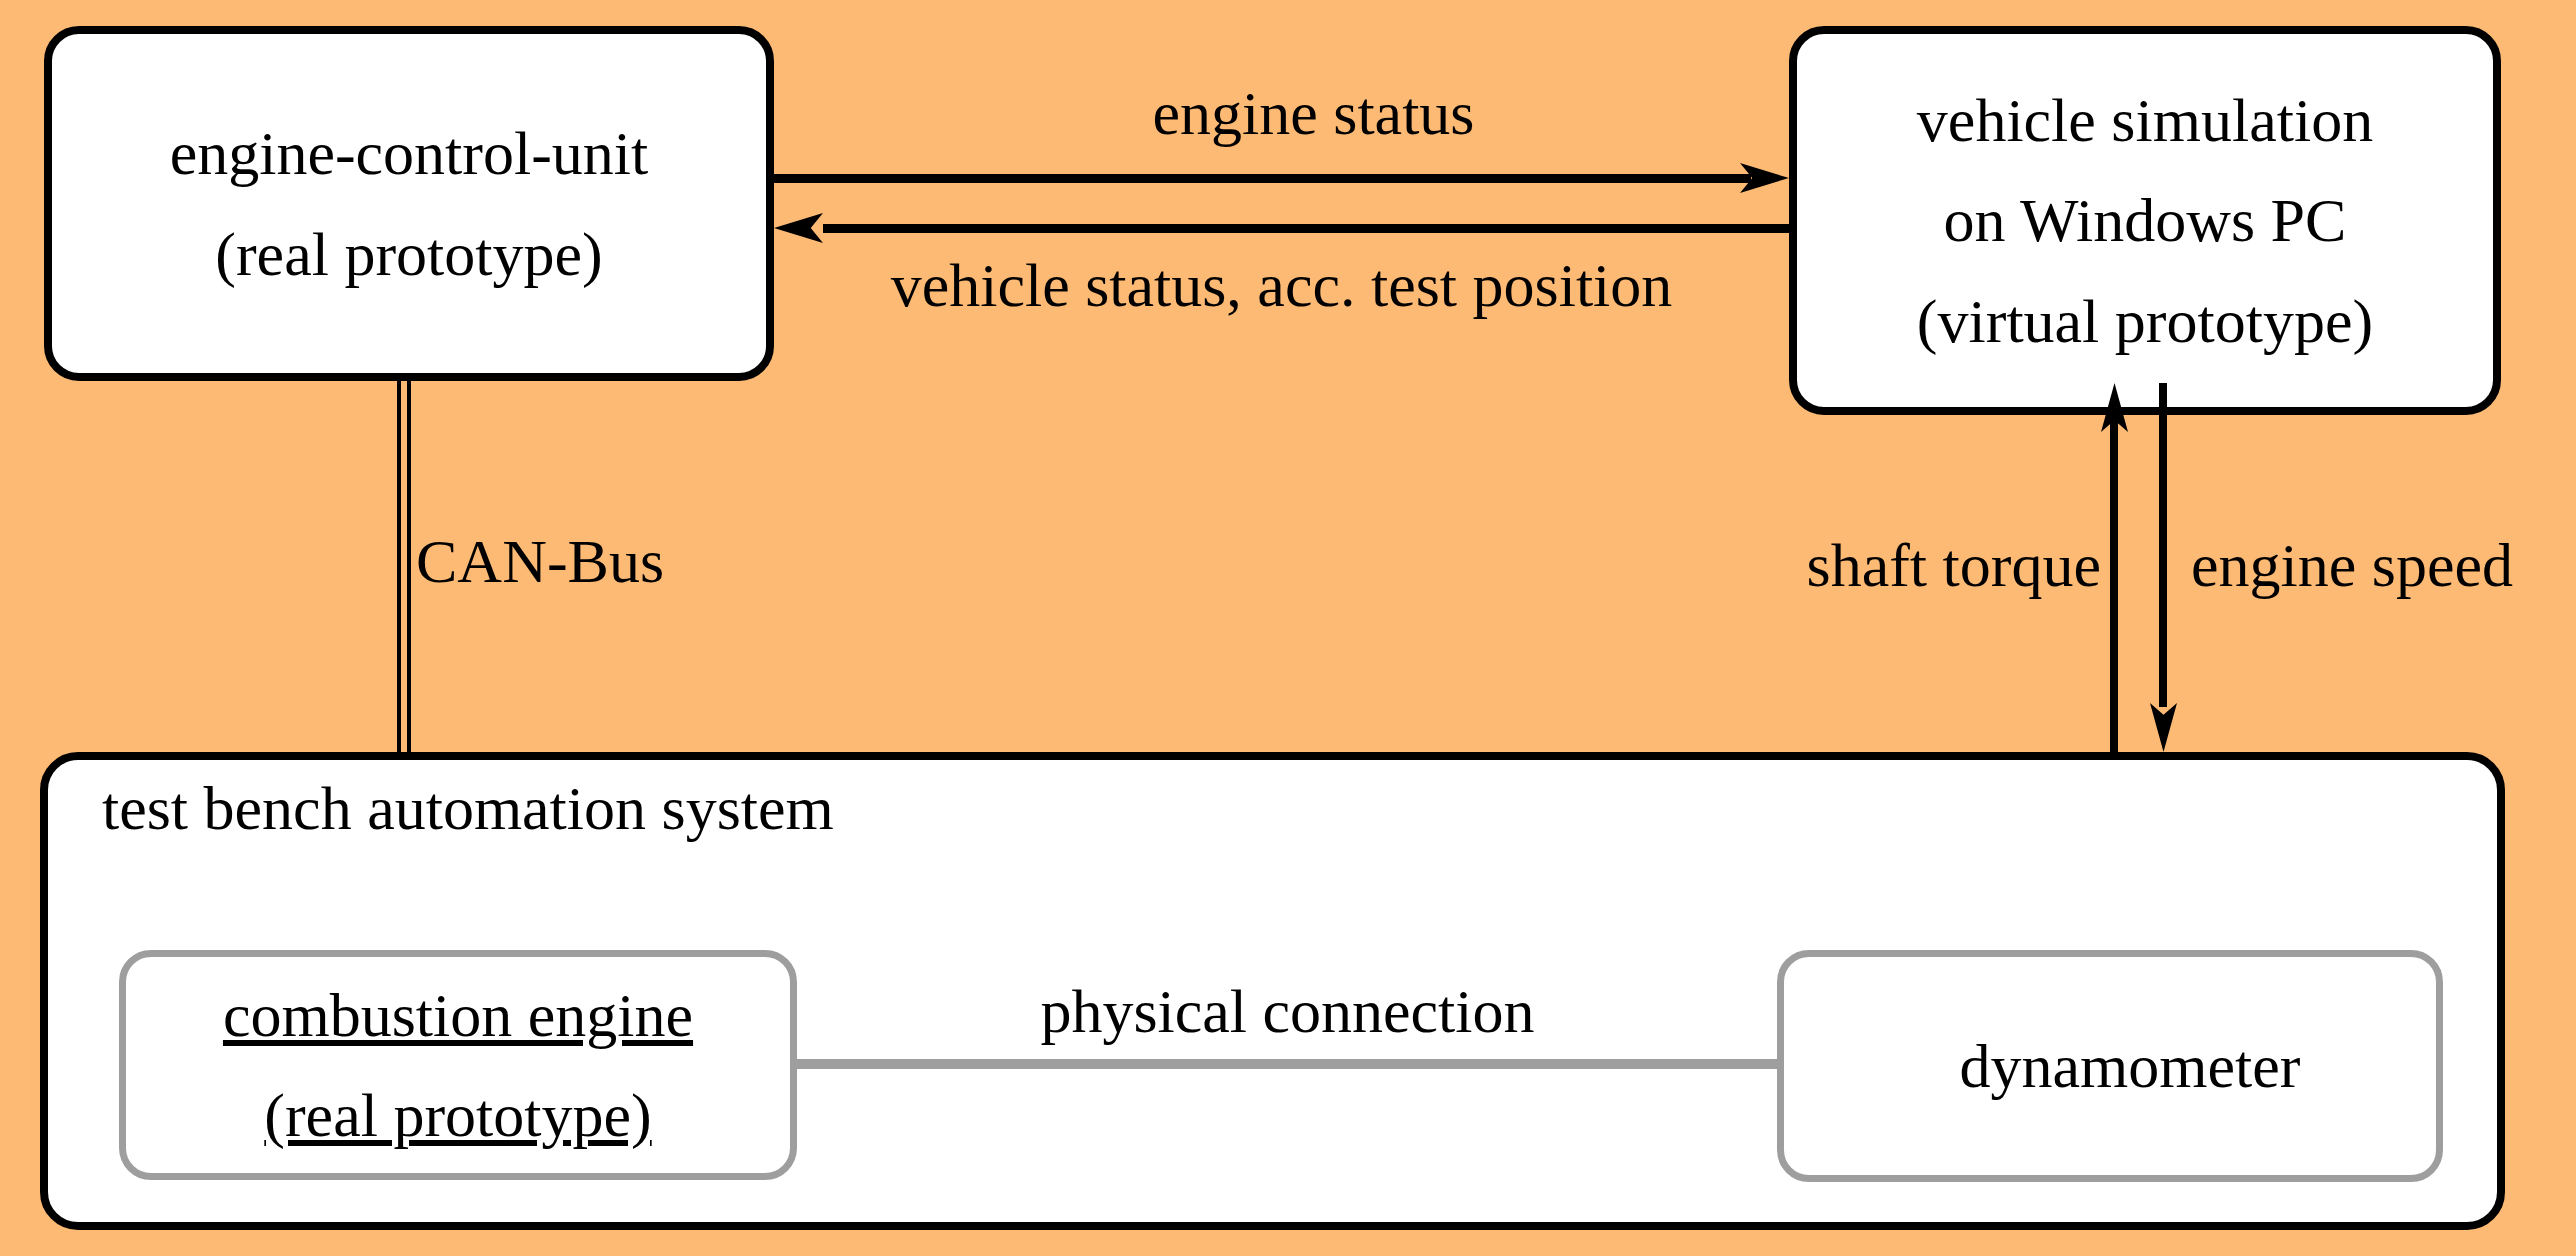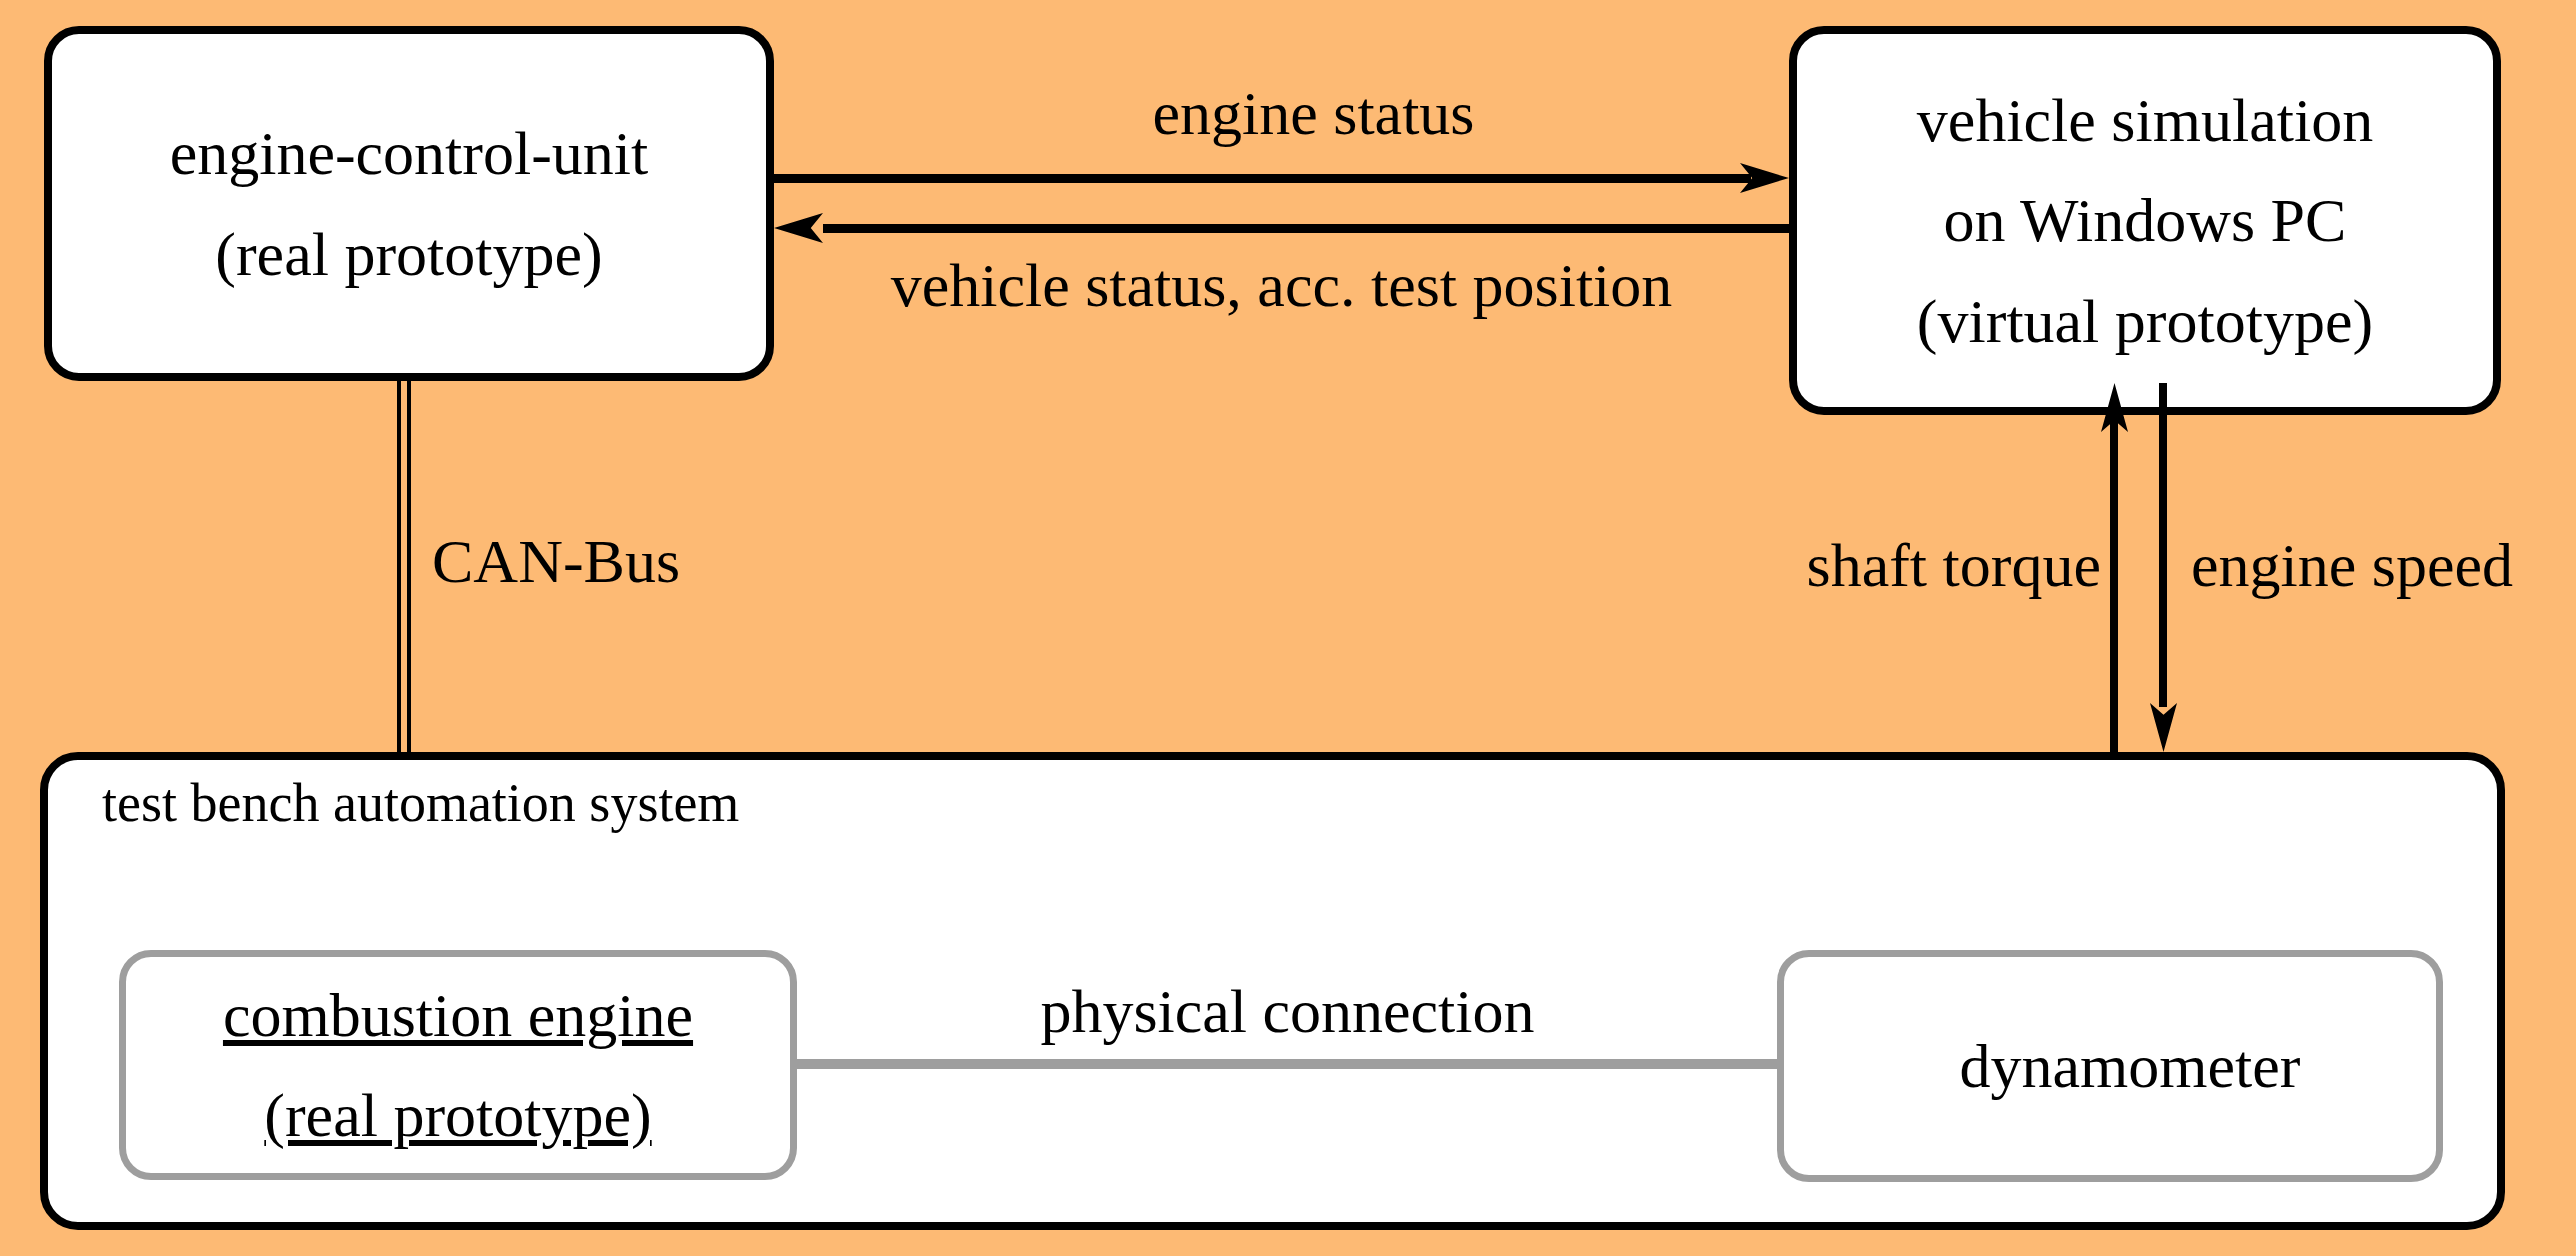--- a/index.html
+++ b/index.html
@@ -35,21 +35,21 @@
     border-radius:32px;
   }
   #ecu-box{ left:44px; top:26px; width:730px; height:355px; }
   #vsim-box{ left:1789px; top:26px; width:712px; height:389px; }
   #tbench-box{ left:40px; top:752px; width:2465px; height:478px; border-radius:38px; }
   #combustion-box{ left:119px; top:950px; width:678px; height:230px;text-decoration:underline; }
   #dyno-box{ left:1777px; top:950px; width:666px; height:232px;padding-left:40px; }
   #tbench-label{
     position:absolute;
     left:54px; top:11px;
-    font-size:54px;
+    font-size:62px;
     line-height:1.2;
     white-space:nowrap;
   }
   
   .hline{ position:absolute; background:#000; height:8.7px; }
   .vline{ position:absolute; background:#000; width:8px; }
   .head{ position:absolute; background:#000; }
   #engine-status-line{ left:774px; top:174px; width:977px; }
   #engine-status-head{
     left:1740px; top:163px; width:49px; height:30px;
@@ -85,21 +85,21 @@
   }
   
   .conn-label{
     position:absolute;
     font-size:62px;
     line-height:1.2;
     white-space:nowrap;
   }
   #engine-status-label{ left:774px; top:76px; width:1015px; text-align:center;margin-left:32px; }
   #vehicle-status-label{ left:774px; top:248px; width:1015px; text-align:center; }
-  #canbus-label{ left:432px; top:524px; }
+  #canbus-label{ left:416px; top:524px; }
   #shaft-torque-label{ right:475px; top:528px; }
   #engine-speed-label{ left:2191px; top:528px; }
   #phys-label{ left:797px; top:974px; width:981px; text-align:center; }
 </style>
 </head>
 <body>
 
 <div class="canvas">
 
   <div class="box" id="ecu-box">

